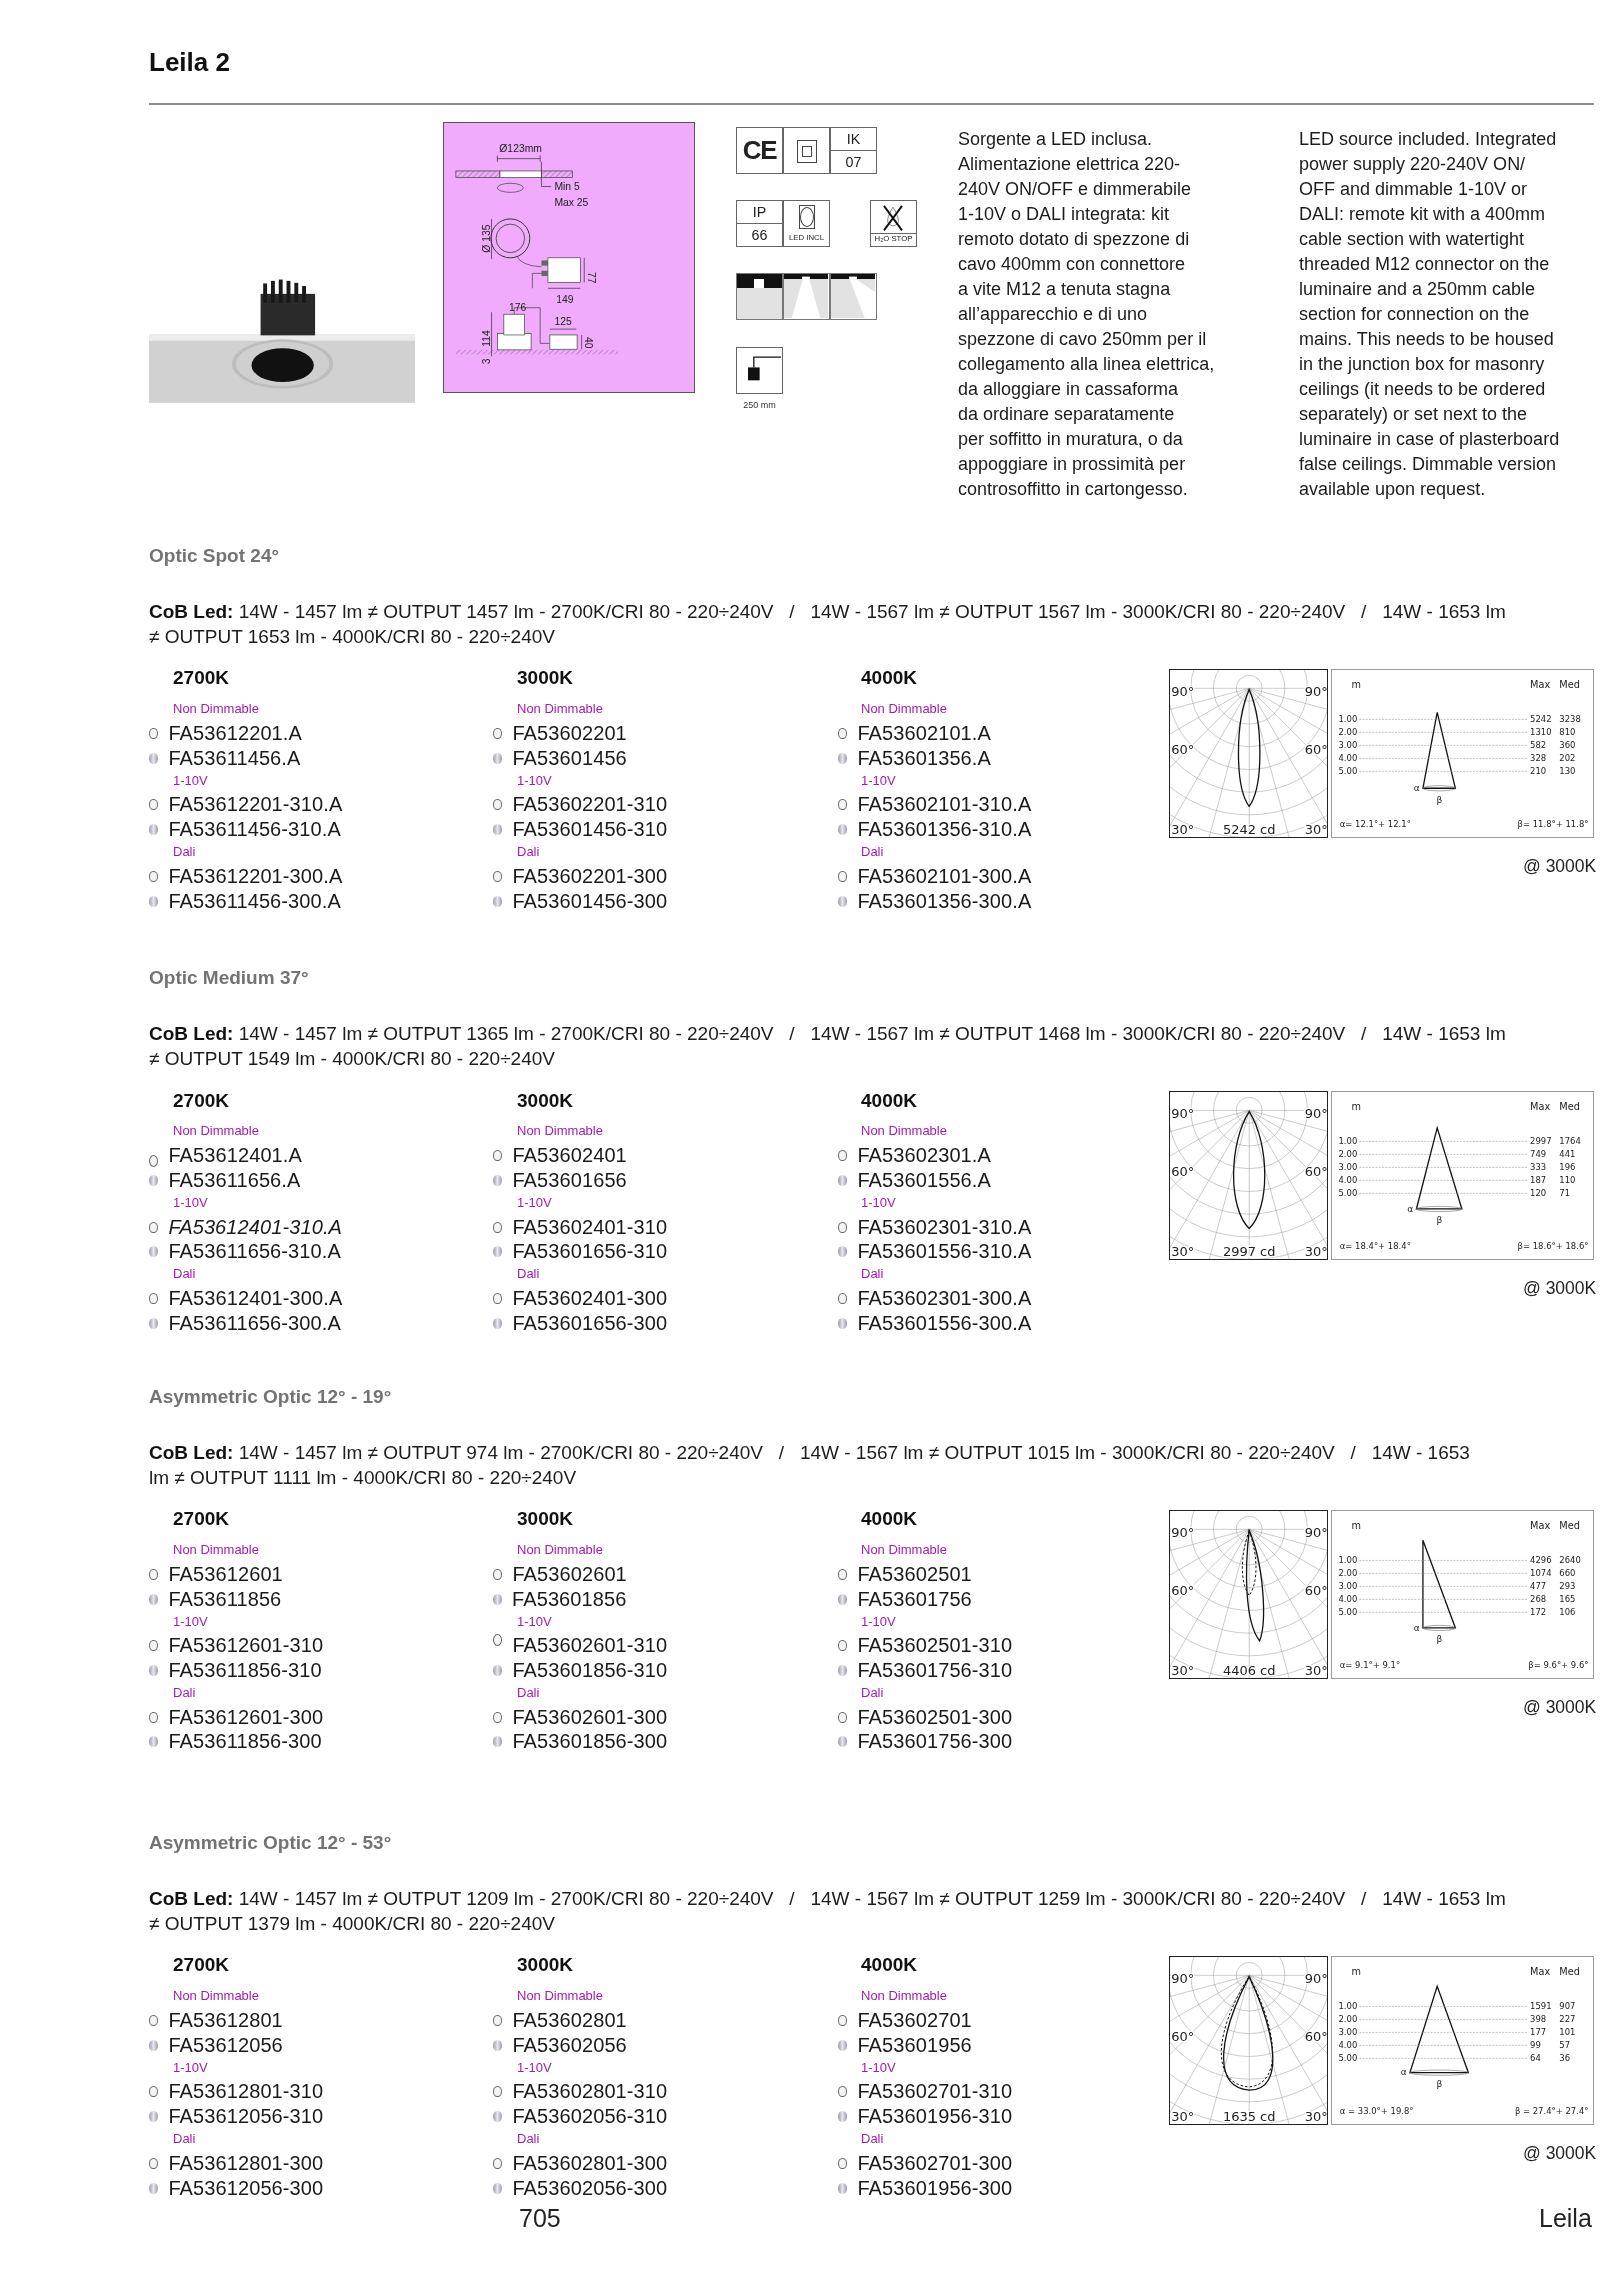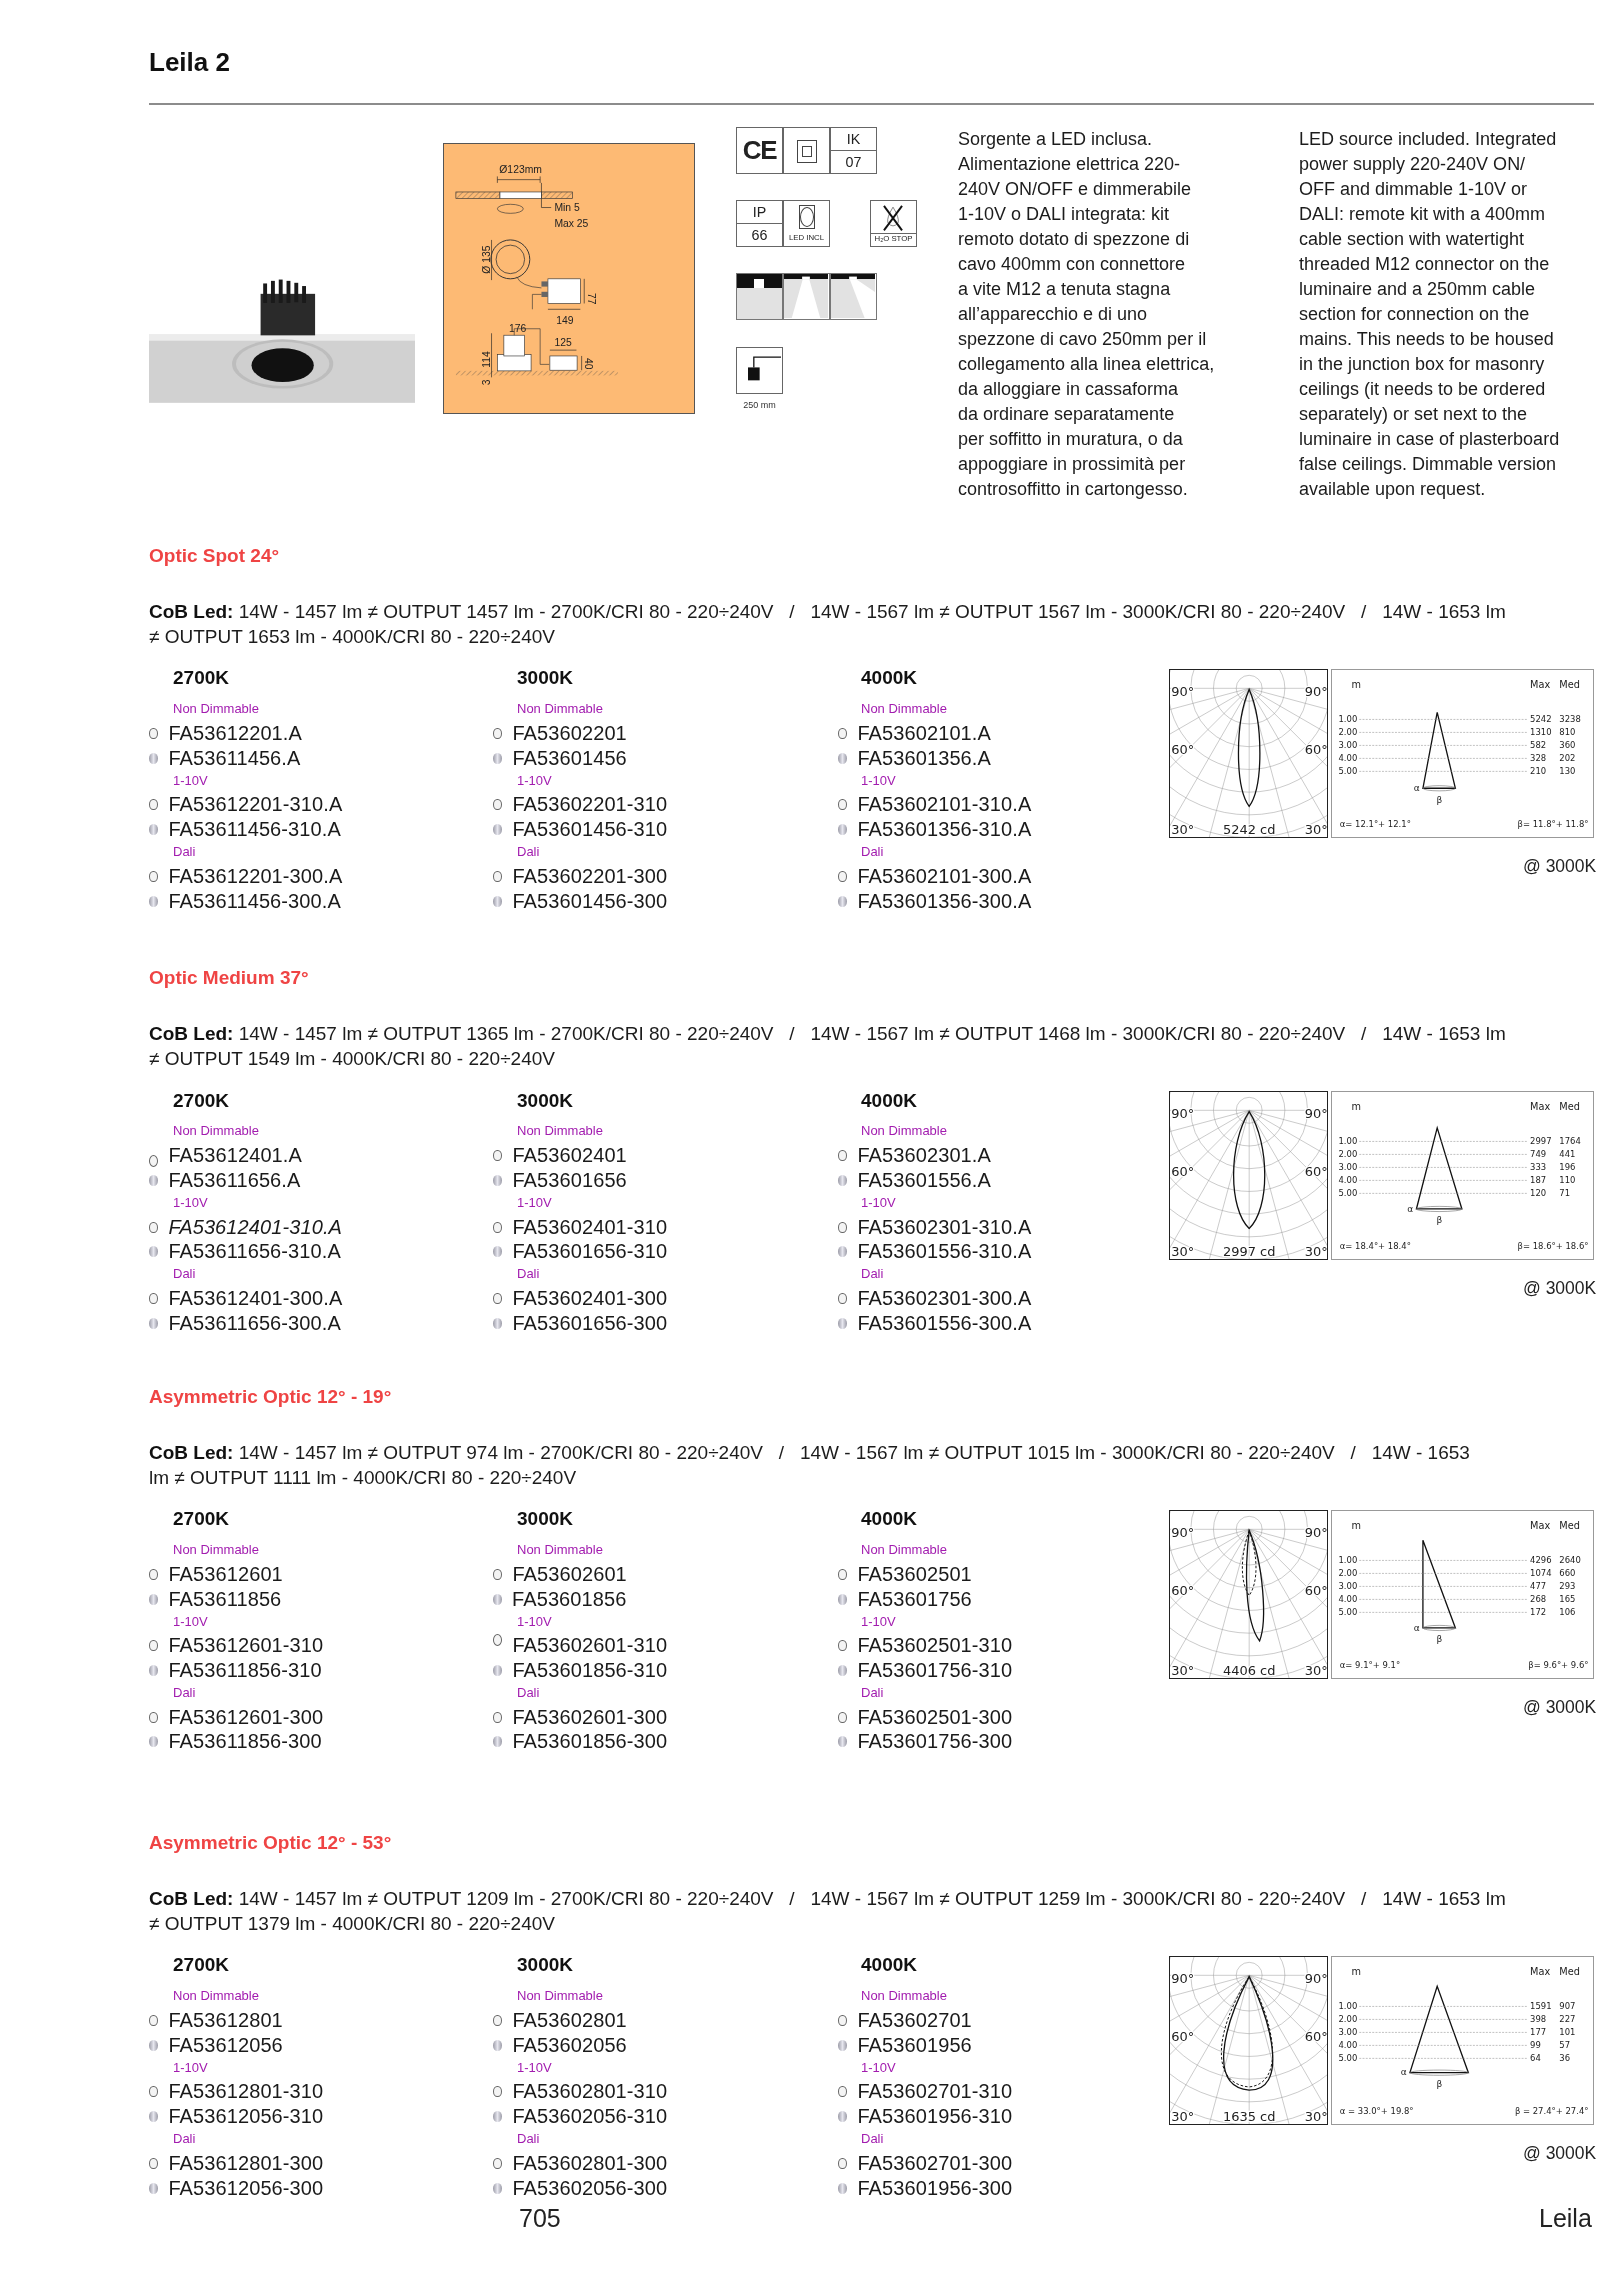--- a/index.html
+++ b/index.html
@@ -3,33 +3,33 @@
 <meta charset="utf-8">
 <style>
   html, body { margin:0; padding:0; background:#ffffff; }
   body { width:1623px; height:2273px; position:relative; overflow:hidden;
          font-family:"Liberation Sans", sans-serif; color:#1a1a1a; }
   .abs { position:absolute; }
   .title { left:149px; top:47px; font-size:26px; font-weight:bold; color:#111; }
   .rule { left:149px; top:103px; width:1445px; height:1.9px; background:#8c8c8c; }
 
   .photo { left:149px; top:221px; width:266px; height:182px; }
-  .drawing { left:443px; top:143px; width:250px; height:269px; border:1.3px solid #555; background:#fdba74;text-align:right; }
+  .drawing { left:443px; top:122px; width:250px; height:269px; border:1.3px solid #555; background:#f0abfc;text-align:right; }
 
   .icon-box { position:absolute; width:47px; height:47px; border:1.3px solid #666; background:#fff;
               font-size:14.3px; color:#222; text-align:center; box-sizing:border-box; }
   .icon-box .split-top { height:22px; line-height:22px; border-bottom:1.3px solid #666; }
   .icon-box .split-bot { height:22px; line-height:22px; }
   .icon-cap { position:absolute; font-size:9px; color:#333; text-align:center; }
 
   .desc { font-size:18px; line-height:25px; color:#1c1c1c; white-space:pre-line; }
   .desc-it { left:958px; top:127px; width:305px; }
   .desc-en { left:1299px; top:127px; width:305px; }
 
-  .section-title { font-size:19px; font-weight:bold; color:#ef4444; left:149px; }
+  .section-title { font-size:19px; font-weight:bold; color:#737373; left:149px; }
   .spec { left:149px; width:1448px; font-size:19px; line-height:25px; color:#1c1c1c; }
   .spec b { font-weight:bold; color:#111; }
 
   .temp { font-size:19px; font-weight:bold; color:#111; }
   .group-label { font-size:13px; color:#a21caf; }
   .code { font-size:20px; color:#1a1a1a; letter-spacing:0.1px; }
   .finish-white { display:inline-block; width:9px; height:11.7px; border-radius:50%;
                   border:1px solid #666; background:#f4f4f4; box-sizing:border-box; }
   .finish-silver { display:inline-block; width:9px; height:11.7px; border-radius:50%;
                    background:linear-gradient(90deg,#9a9aa6,#e6e6ee 50%,#9a9aa6); }

